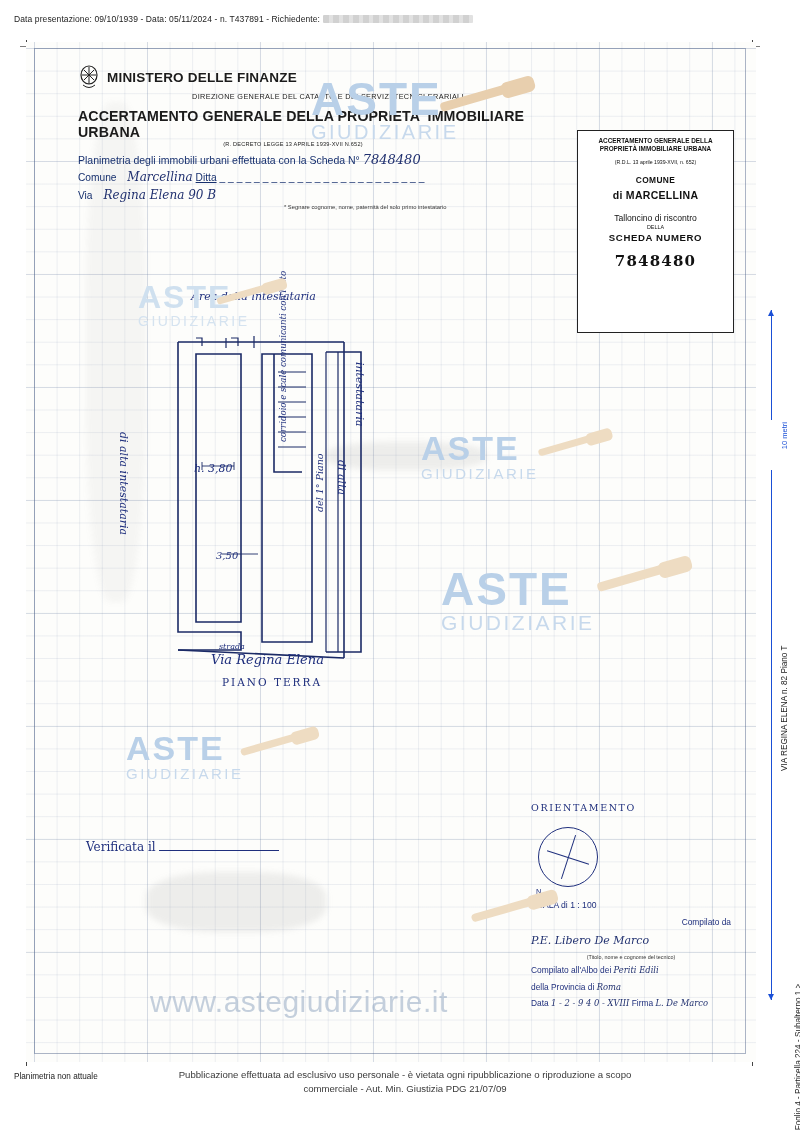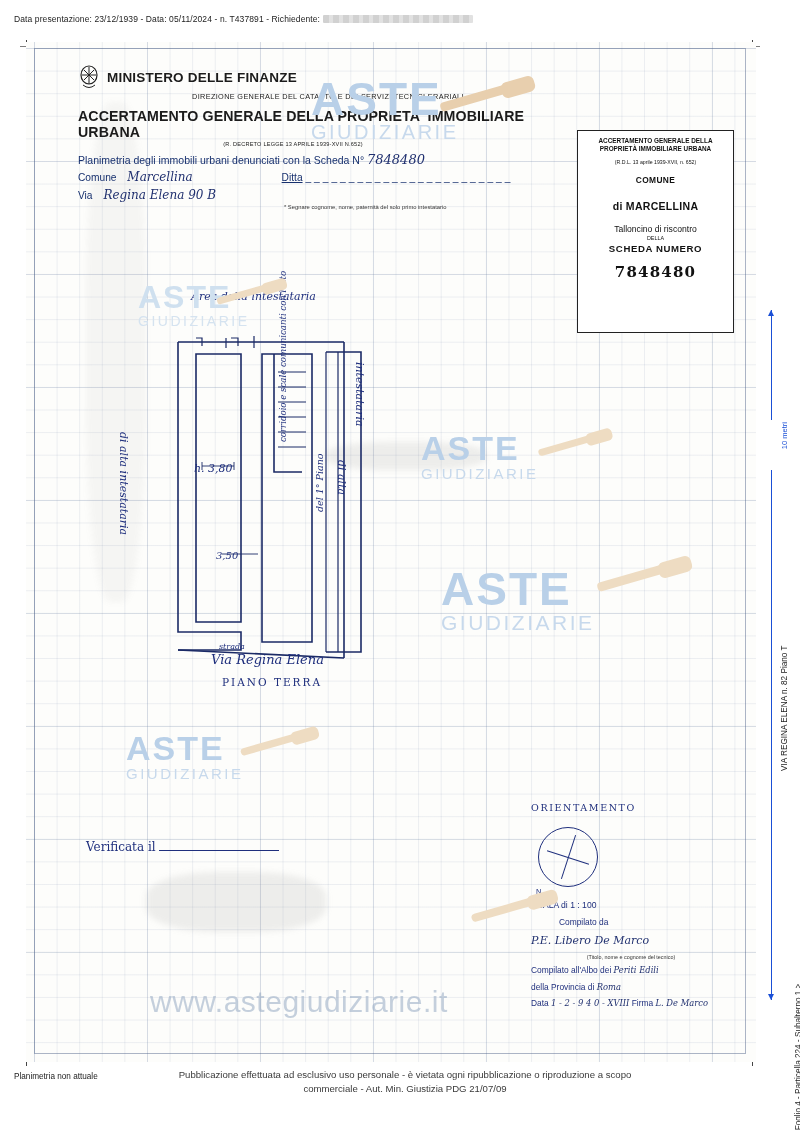--- a/index.html
+++ b/index.html
@@ -85,21 +85,21 @@
   .handwrite{font-family:"DejaVu Serif",serif;font-style:italic;color:#20306f;}
 
   
   .tall{
     position:absolute;right:22px;top:88px;width:155px;height:195px;
     border:1px solid #222;background:#fff;text-align:center;padding-top:6px;
   }
   .tall .t1{font-size:6.4px;font-weight:bold;line-height:1.25;padding:0 6px;}
   .tall .t2{font-size:5.2px;margin-top:6px;}
   .tall .t3{font-size:8.4px;font-weight:bold;margin-top:10px;letter-spacing:.4px;}
-  .tall .t4{font-size:10.5px;font-weight:bold;margin-top:15px;letter-spacing:.3px;}
+  .tall .t4{font-size:10.5px;font-weight:bold;margin-top:4px;letter-spacing:.3px;}
   .tall .t5{font-size:8.6px;margin-top:12px;}
   .tall .t6{font-size:5.4px;margin-top:1px;}
   .tall .t7{font-size:9.6px;font-weight:bold;letter-spacing:.6px;margin-top:2px;}
   .tall .t8{font-size:15px;font-weight:bold;letter-spacing:1.2px;margin-top:9px;font-family:"DejaVu Serif",serif;}
 
   
   .plan{position:absolute;left:0;top:0;width:730px;height:1020px;}
   .lbl{position:absolute;font-family:"DejaVu Serif",serif;font-style:italic;color:#1f2f7d;white-space:nowrap;}
 
   
@@ -132,21 +132,21 @@
     font-size:9.6px;color:#3a3a3a;line-height:1.45;
   }
   .tick{position:absolute;background:#444;}
 </style>
 </head>
 <body>
 
 <div class="page">
 
   <div class="meta-top">
-    <span>Data presentazione: 23/12/1939 - Data: 05/11/2024 - n. T437891 - Richiedente:</span>
+    <span>Data presentazione: 09/10/1939 - Data: 05/11/2024 - n. T437891 - Richiedente:</span>
     <span class="redacted"></span>
   </div>
 
   <div class="vert-right">
     <span>Catasto dei Fabbricati - Situazione al 05/11/2024 - Comune di MARCELLINA(E924) - &lt; Foglio 4 - Particella 224 - Subalterno 1 &gt;</span>
   </div>
   <div class="vert-right" style="right:20px;">
     <span>VIA REGINA ELENA n. 82 Piano T</span>
   </div>
   <div class="vert-blue">
@@ -178,28 +178,28 @@
           <path d="M5 21 Q11 26 17 21" fill="none" stroke="#222" stroke-width="1"></path>
         </svg>
         <div class="m1">MINISTERO DELLE FINANZE</div>
       </div>
       <div class="m2">DIREZIONE GENERALE DEL CATASTO E DEI SERVIZI TECNICI ERARIALI</div>
       <div class="m3">ACCERTAMENTO GENERALE DELLA PROPRIETA' IMMOBILIARE URBANA</div>
       <div class="m4">(R. DECRETO LEGGE 13 APRILE 1939-XVII N.652)</div>
     </div>
 
     <div class="line1">
-      <span>Planimetria degli immobili urbani denunciati con la Scheda N°</span>
+      <span>Planimetria degli immobili urbani effettuata con la Scheda N°</span>
       <span class="handwrite" style="font-size:13px;">7848480</span>
     </div>
 
     <div class="row2">
       <span>Comune</span>
       <span class="handwrite" style="font-size:12px;margin-left:8px;">Marcellina</span>
-      <span style="margin-left:86px;text-decoration:underline;">Ditta</span>
+      <span style="text-decoration:underline;">Ditta</span>
       <span style="letter-spacing:3px;">________________________</span>
     </div>
 
     <div class="row3">
       <span>Via</span>
       <span class="handwrite" style="font-size:12px;margin-left:8px;">Regina Elena  90 B</span>
     </div>
     <div class="note-star">* Segnare cognome, nome, paternità del solo primo intestatario</div>
 
     <div class="tall">
@@ -260,21 +260,21 @@
       <span>Verificata il</span>
       <span style="display:inline-block;width:120px;border-bottom:1px solid #1f2f7d;"></span>
     </div>
 
     <div class="orient">ORIENTAMENTO</div>
     <div class="compass"></div>
     <div class="compass-n">N</div>
 
     <div class="footer-right">
       <div style="font-size:8.6px;">SCALA di 1 : 100</div>
-      <div style="text-align:left;margin-left:28px;">Compilato da</div>
+      <div style="text-align:right;margin-left:28px;">Compilato da</div>
       <div class="handwrite" style="font-size:11px;">P.E. Libero De Marco</div>
       <div class="small" style="text-align:center;">(Titolo, nome e cognome del tecnico)</div>
       <div>
         <span>Compilato all'Albo dei</span>
         <span class="handwrite">Periti Edili</span>
       </div>
       <div>
         <span>della Provincia di</span>
         <span class="handwrite">Roma</span>
       </div>

